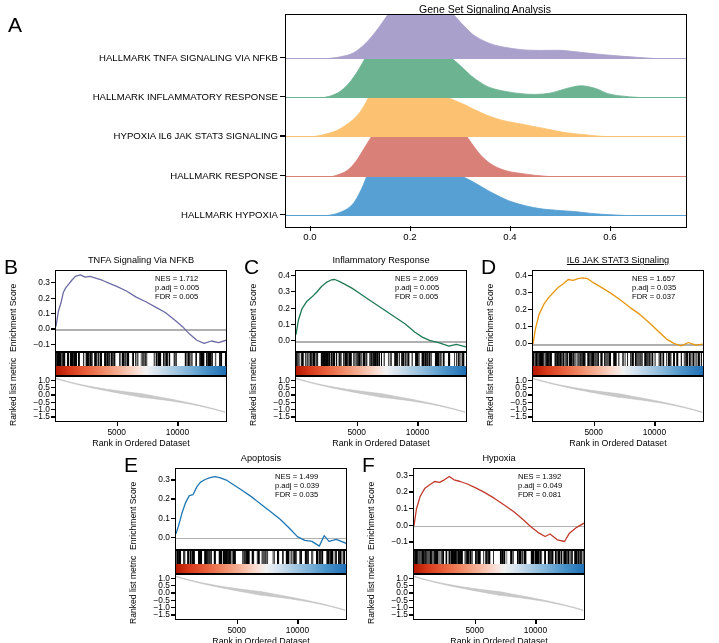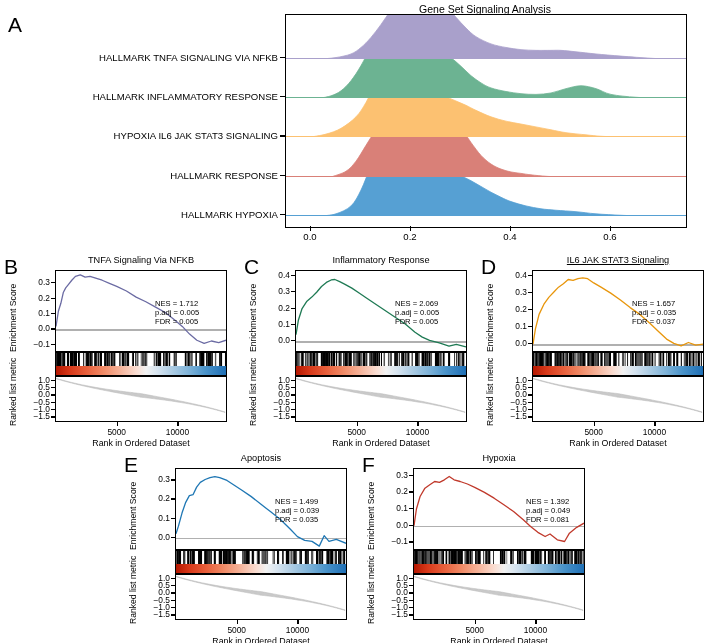--- a/index.html
+++ b/index.html
@@ -38,21 +38,21 @@
                white-space:nowrap;}
   .ytick-lab{position:absolute;font-size:8.4px;color:#000;text-align:right;
              white-space:nowrap;}
   .ytick-mark{position:absolute;width:4px;height:1.2px;background:#000;}
   .xtick-mark{position:absolute;width:1.2px;height:4px;background:#000;}
   .xtick-lab{position:absolute;font-size:8.4px;color:#000;text-align:center;
              width:46px;white-space:nowrap;}
   .xaxis-title{position:absolute;font-size:8.8px;color:#000;text-align:center;
                white-space:nowrap;}
   .statbox{position:absolute;font-size:7.6px;line-height:9px;color:#000;
-           text-align:left;white-space:nowrap;margin-top:25px;}
+           text-align:left;white-space:nowrap;}
 </style>
 </head>
 <body>
 
 <div id="panelA">
   <div class="panel-letter" style="left:8px;top:14px;">A</div>
   <div id="ridge-title">Gene Set Signaling Analysis</div>
   <div id="ridge-box">
       <div class="ridge-row" style="top: 122.8px;">
         <svg width="400" height="78" viewBox="0 0 400 78" class="ridge-svg">
@@ -1115,19 +1115,19 @@
       <div class="ytick-mark" style="left: 51px; top: 157px;"></div>
       <div class="ytick-lab" style="left: 17px; top: 152px; width: 33px;">−1.0</div>
       <div class="ytick-mark" style="left: 51px; top: 164.333px;"></div>
       <div class="ytick-lab" style="left: 17px; top: 159.333px; width: 33px;">−1.5</div>
       <div class="axis-ylabel" style="left: 8px; top: 174px;">Ranked list metric</div>
       <div class="xtick-mark" style="left: 116.714px; top: 170px;"></div>
       <div class="xtick-lab" style="left: 93.7143px; top: 175px;">5000</div>
       <div class="xtick-mark" style="left: 177.429px; top: 170px;"></div>
       <div class="xtick-lab" style="left: 154.429px; top: 175px;">10000</div>
       <div class="xaxis-title" style="left: 55px; width: 172px; top: 186px;">Rank in Ordered Dataset</div>
-      <div class="statbox" style="left: 168px; top: 22px;">
+      <div class="statbox" style="left: 160px; top: 22px;">
         <div>NES = 1.392</div>
         <div>p.adj = 0.049</div>
         <div>FDR = 0.081</div>
       </div>
     </div>
   </div>
 
 </body></html>

